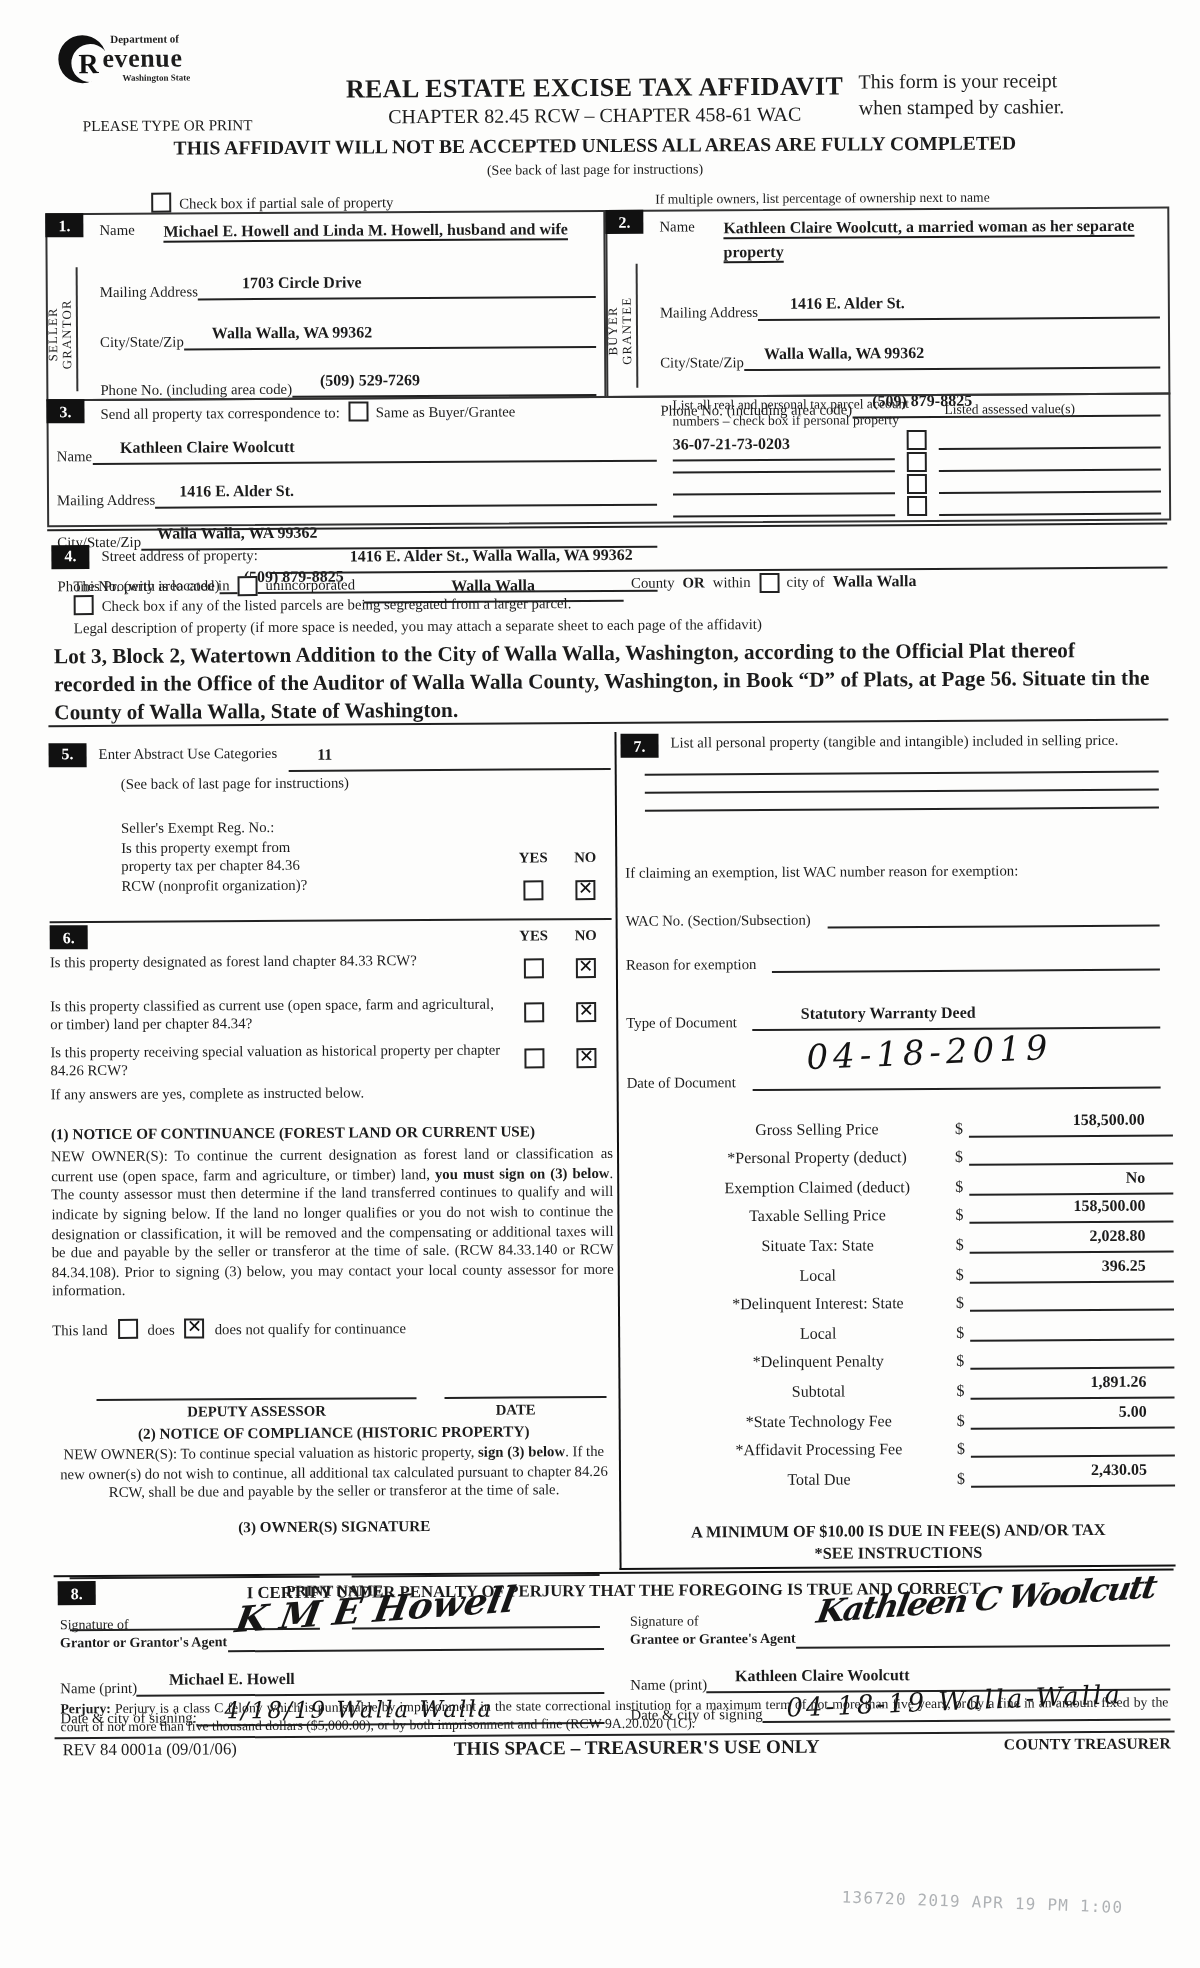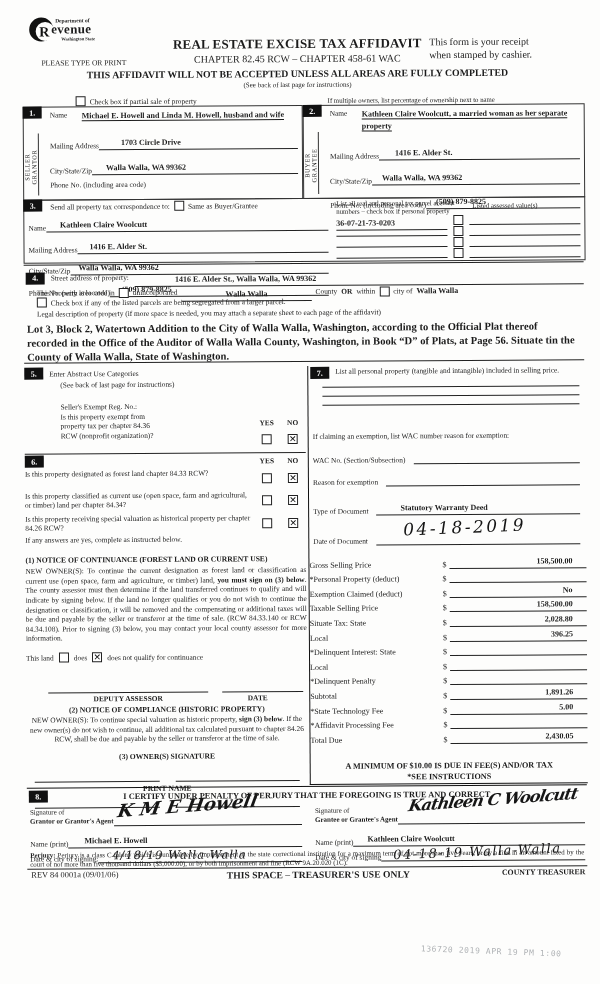--- a/index.html
+++ b/index.html
@@ -36,21 +36,21 @@
   .vlabel .inner{
     position:absolute;left:-23px;top:26px;width:62px;height:15px;
     transform:rotate(-90deg);transform-origin:center;
     font-size:6.4px;letter-spacing:.6px;text-align:center;line-height:1.1;
   }
   .q{font-size:7.4px;line-height:1.25;flex:1;}
   .yn{width:26px;text-align:center;font-size:7.4px;font-weight:bold;flex:none;}
   .ynbox{width:26px;text-align:center;flex:none;}
   .para{font-size:7.4px;line-height:1.3;text-align:justify;}
   .h1s{font-size:7.6px;font-weight:bold;text-align:center;}
-  .money-label{width:128px;text-align:left;font-size:8px;flex:none;}
+  .money-label{width:128px;text-align:center;font-size:8px;flex:none;padding-left:35px;}
   .money-row{display:flex;align-items:flex-end;height:14.6px;}
   .money-row .d{font-size:8px;margin:0 3px 0 5px;}
   .money-row .fill{text-align:right;}
   .money-row .mv{font-weight:bold;font-size:8px;padding-right:14px;}
   .script{
     font-family:"DejaVu Serif",serif;font-style:italic;font-weight:bold;
     transform:skewX(-14deg) rotate(-4deg);transform-origin:left bottom;
     white-space:nowrap;color:#161616;
   }
   .hand{font-family:"DejaVu Serif",serif;font-style:italic;color:#141414;white-space:nowrap;}
@@ -104,20 +104,21 @@
       <div class="row" style="margin-top:9px;">
         <span class="lbl" style="flex:none;">Mailing Address</span>
         <span class="fill"><span class="val" style="padding-left:22px;">1703 Circle Drive</span></span>
       </div>
       <div class="row" style="margin-top:6px;">
         <span class="lbl" style="flex:none;">City/State/Zip</span>
         <span class="fill"><span class="val" style="padding-left:14px;">Walla Walla, WA 99362</span></span>
       </div>
       <div class="row" style="margin-top:5px;">
         <span class="lbl" style="flex:none;">Phone No. (including area code)</span>
+        <span class="fill"><span class="val" style="padding-left:14px;">(509) 529-7269</span></span>
       </div>
     </div>
   </div>
 
   <div class="abs vbox" style="left:305px;top:105px;width:280px;height:92px;">
     <div class="tag abs" style="left:-1px;top:-1px;">2.</div>
     <div class="vlabel">
       <div class="inner"><span>BUYER</span><br><span>GRANTEE</span></div>
     </div>
     <div class="abs" style="left:26px;top:3px;width:250px;">
@@ -215,20 +216,21 @@
   </div>
   <div class="abs lbl" style="left:38px;top:308px;">Legal description of property (if more space is needed, you may attach a separate sheet to each page of the affidavit)</div>
   <div class="abs" style="left:28px;top:321px;width:552px;font-size:10.6px;font-weight:bold;line-height:1.32;">Lot 3, Block 2, Watertown Addition to the City of Walla Walla, Washington, according to the Official Plat thereof recorded in the Office of the Auditor of Walla Walla County, Washington, in Book “D” of Plats, at Page 56. Situate tin the County of Walla Walla, State of Washington.</div>
 
   <div class="abs hr" style="left:25px;top:361px;width:560px;"></div>
 
   <div class="abs" style="left:25px;top:366px;width:281px;height:420px;">
     <div class="row" style="gap:6px;align-items:center;">
       <span class="tag">5.</span>
       <span class="lbl" style="flex:none;">Enter Abstract Use Categories</span>
+      <span class="fill"><span class="val" style="padding-left:14px;">11</span></span>
     </div>
     <div class="lbl" style="margin:1px 0 0 36px;">(See back of last page for instructions)</div>
     <div class="lbl" style="margin:13px 0 0 36px;">Seller's Exempt Reg. No.:</div>
     <div class="row" style="margin:1px 0 0 36px;align-items:flex-start;">
       <span class="q" style="max-width:185px;">Is this property exempt from property tax per chapter 84.36 RCW (nonprofit organization)?</span>
       <span style="flex:1;"></span>
       <span class="ynbox">
         <span class="yn">YES</span><br>
         <span class="cb" style="margin-top:2px;"></span>
       </span>

